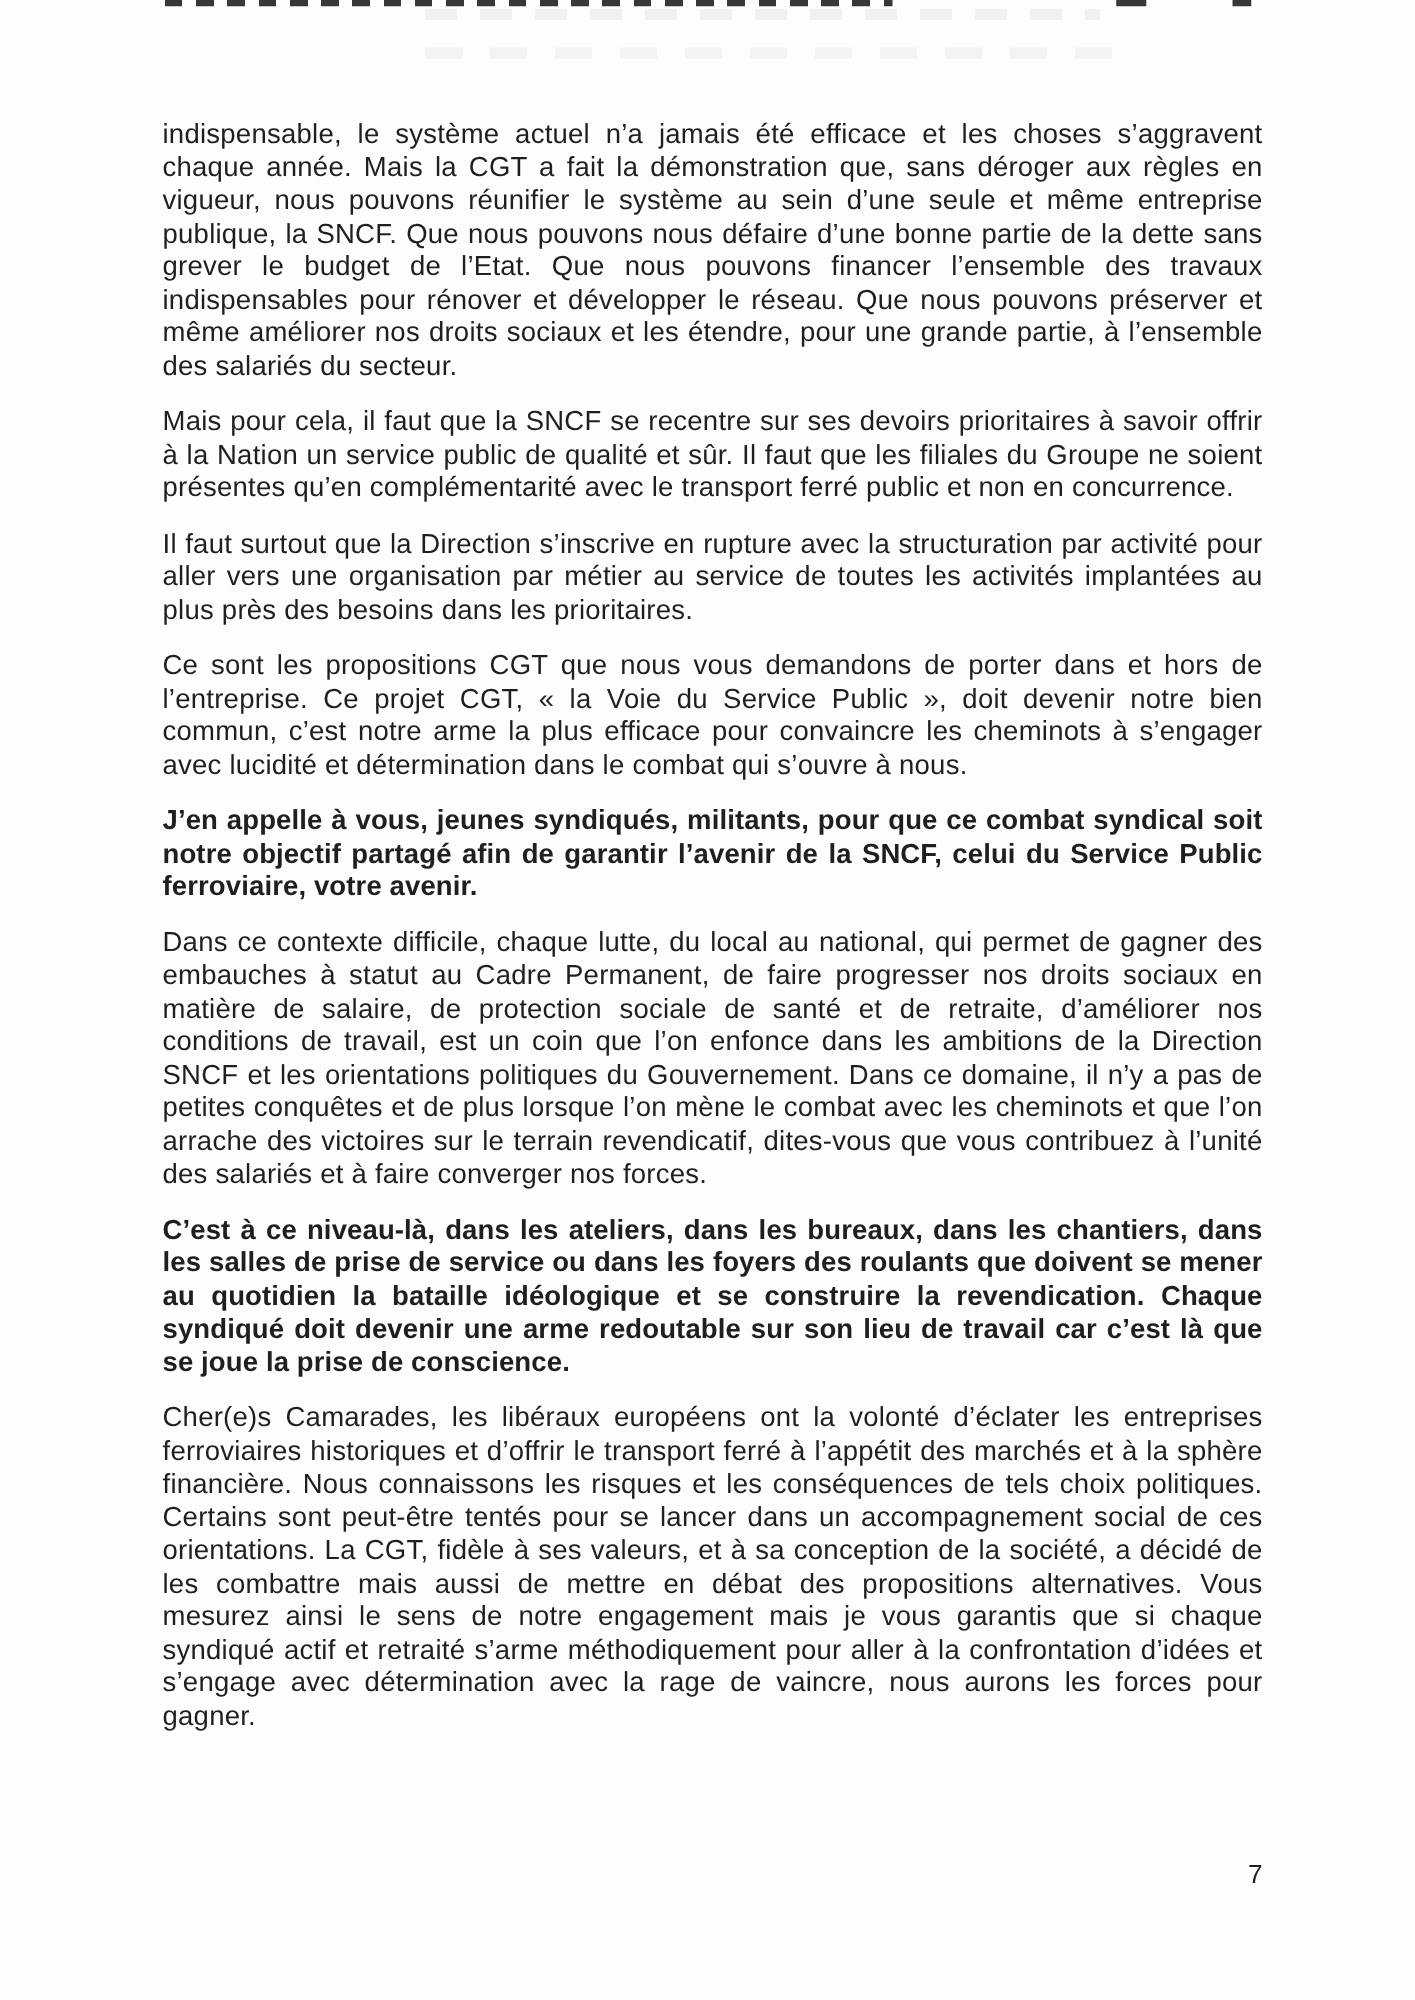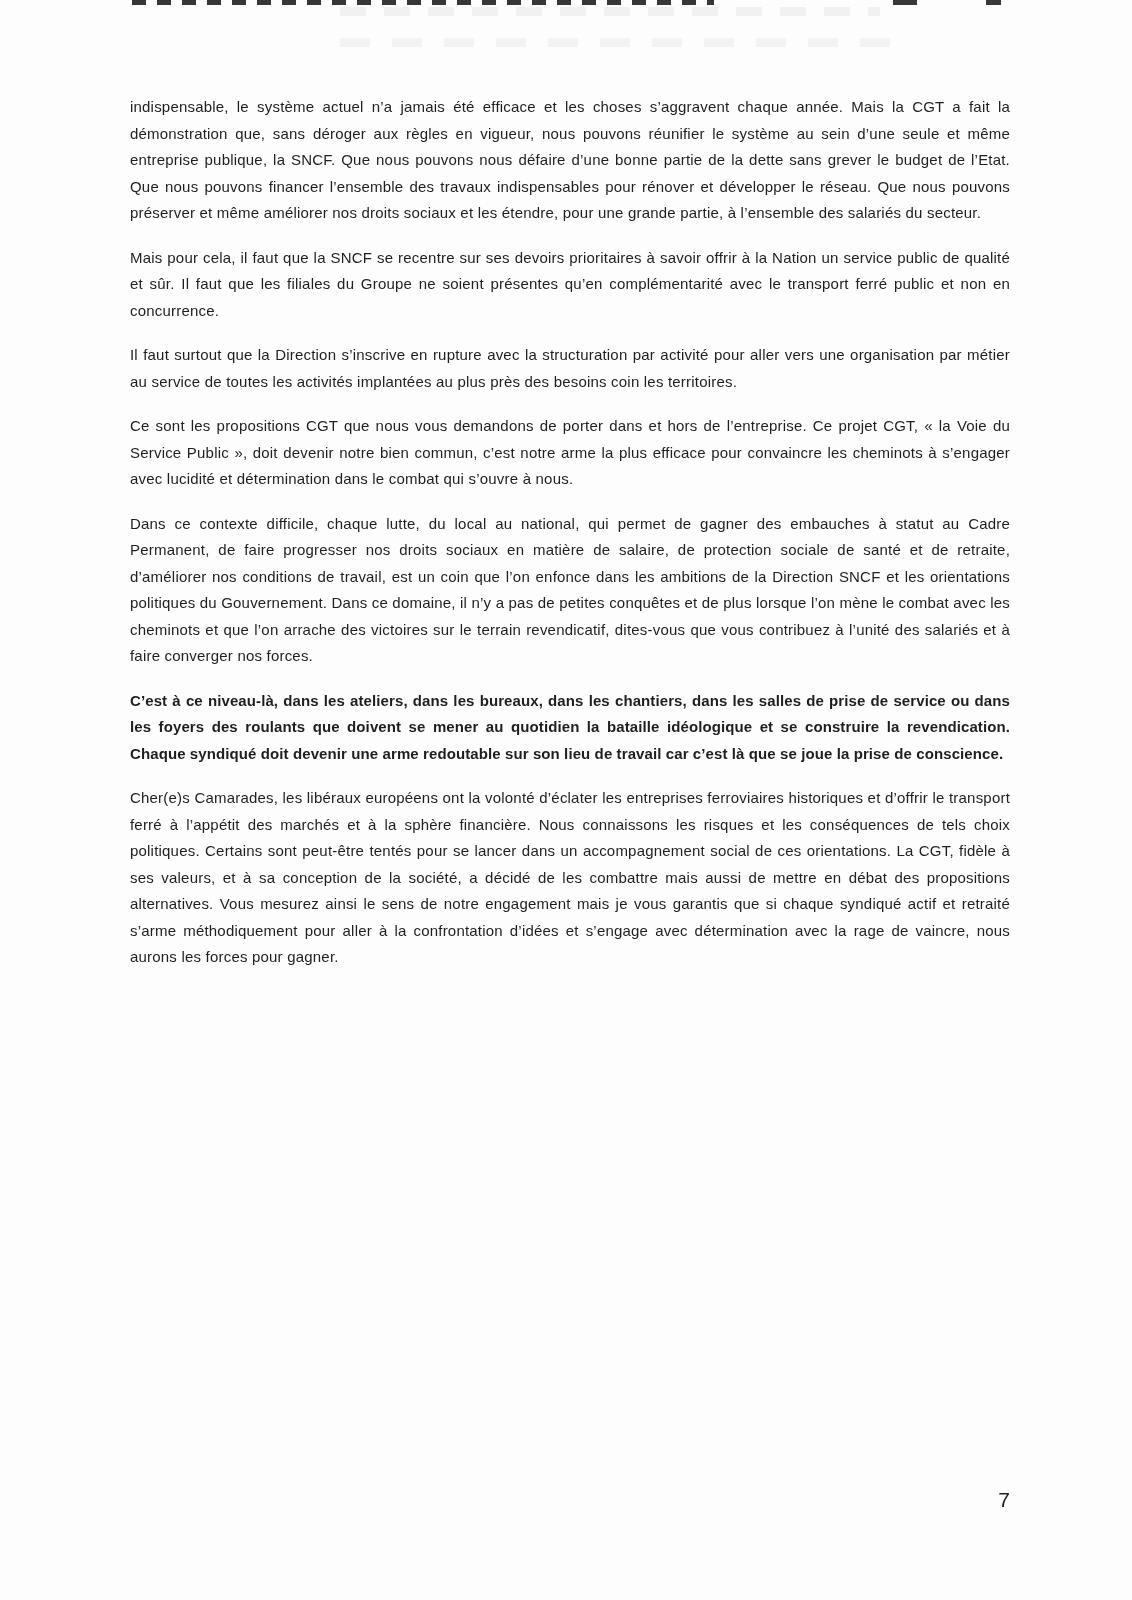--- a/index.html
+++ b/index.html
@@ -65,21 +65,21 @@
     height: 9px;
     background: repeating-linear-gradient(90deg,
       #f3f3f4 0px, #f3f3f4 30px,
       transparent 30px, transparent 52px);
   }
   .body-text {
     position: absolute;
     left: 130px;
     top: 94px;
     width: 880px;
-    font-size: 15px;
+    font-size: 22px;
     line-height: 26.5px;
     text-align: justify;
     letter-spacing: 0.2px;
   }
   .body-text p {
     margin: 0 0 18px 0;
   }
   .body-text p.bold {
     font-weight: bold;
     letter-spacing: 0.1px;
@@ -101,22 +101,23 @@
 
   <div class="scan-dashes"></div>
   <div class="scan-dash-b"></div>
   <div class="scan-dash-c"></div>
   <div class="bleed-row-1"></div>
   <div class="bleed-row-2"></div>
 
   <article class="body-text">
     <p>indispensable, le système actuel n’a jamais été efficace et les choses s’aggravent chaque année. Mais la CGT a fait la démonstration que, sans déroger aux règles en vigueur, nous pouvons réunifier le système au sein d’une seule et même entreprise publique, la SNCF. Que nous pouvons nous défaire d’une bonne partie de la dette sans grever le budget de l’Etat. Que nous pouvons financer l’ensemble des travaux indispensables pour rénover et développer le réseau. Que nous pouvons préserver et même améliorer nos droits sociaux et les étendre, pour une grande partie, à l’ensemble des salariés du secteur.</p>
     <p>Mais pour cela, il faut que la SNCF se recentre sur ses devoirs prioritaires à savoir offrir à la Nation un service public de qualité et sûr. Il faut que les filiales du Groupe ne soient présentes qu’en complémentarité avec le transport ferré public et non en concurrence.</p>
-    <p>Il faut surtout que la Direction s’inscrive en rupture avec la structuration par activité pour aller vers une organisation par métier au service de toutes les activités implantées au plus près des besoins coin les territoires.</p>
+    <p>Il faut surtout que la Direction s’inscrive en rupture avec la structuration par activité pour aller vers une organisation par métier au service de toutes les activités implantées au plus près des besoins dans les prioritaires.</p>
     <p>Ce sont les propositions CGT que nous vous demandons de porter dans et hors de l’entreprise. Ce projet CGT, « la Voie du Service Public », doit devenir notre bien commun, c’est notre arme la plus efficace pour convaincre les cheminots à s’engager avec lucidité et détermination dans le combat qui s’ouvre à nous.</p>
+    <p class="bold">J’en appelle à vous, jeunes syndiqués, militants, pour que ce combat syndical soit notre objectif partagé afin de garantir l’avenir de la SNCF, celui du Service Public ferroviaire, votre avenir.</p>
     <p>Dans ce contexte difficile, chaque lutte, du local au national, qui permet de gagner des embauches à statut au Cadre Permanent, de faire progresser nos droits sociaux en matière de salaire, de protection sociale de santé et de retraite, d’améliorer nos conditions de travail, est un coin que l’on enfonce dans les ambitions de la Direction SNCF et les orientations politiques du Gouvernement. Dans ce domaine, il n’y a pas de petites conquêtes et de plus lorsque l’on mène le combat avec les cheminots et que l’on arrache des victoires sur le terrain revendicatif, dites-vous que vous contribuez à l’unité des salariés et à faire converger nos forces.</p>
     <p class="bold">C’est à ce niveau-là, dans les ateliers, dans les bureaux, dans les chantiers, dans les salles de prise de service ou dans les foyers des roulants que doivent se mener au quotidien la bataille idéologique et se construire la revendication. Chaque syndiqué doit devenir une arme redoutable sur son lieu de travail car c’est là que se joue la prise de conscience.</p>
     <p>Cher(e)s Camarades, les libéraux européens ont la volonté d’éclater les entreprises ferroviaires historiques et d’offrir le transport ferré à l’appétit des marchés et à la sphère financière. Nous connaissons les risques et les conséquences de tels choix politiques. Certains sont peut-être tentés pour se lancer dans un accompagnement social de ces orientations. La CGT, fidèle à ses valeurs, et à sa conception de la société, a décidé de les combattre mais aussi de mettre en débat des propositions alternatives. Vous mesurez ainsi le sens de notre engagement mais je vous garantis que si chaque syndiqué actif et retraité s’arme méthodiquement pour aller à la confrontation d’idées et s’engage avec détermination avec la rage de vaincre, nous aurons les forces pour gagner.</p>
   </article>
 
   <div class="page-number">7</div>
 
 </div>
 
 </body></html>

